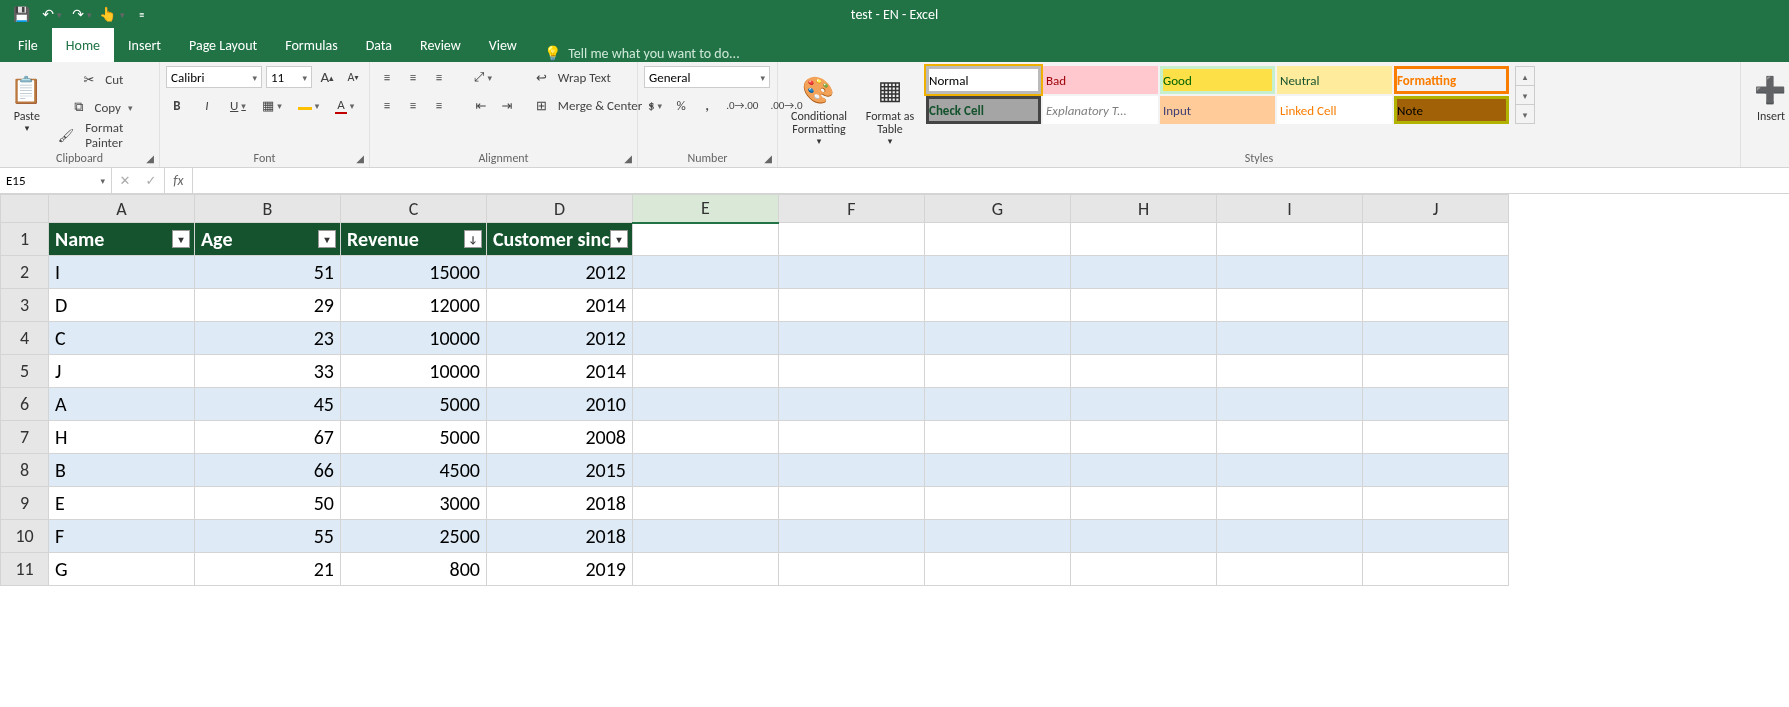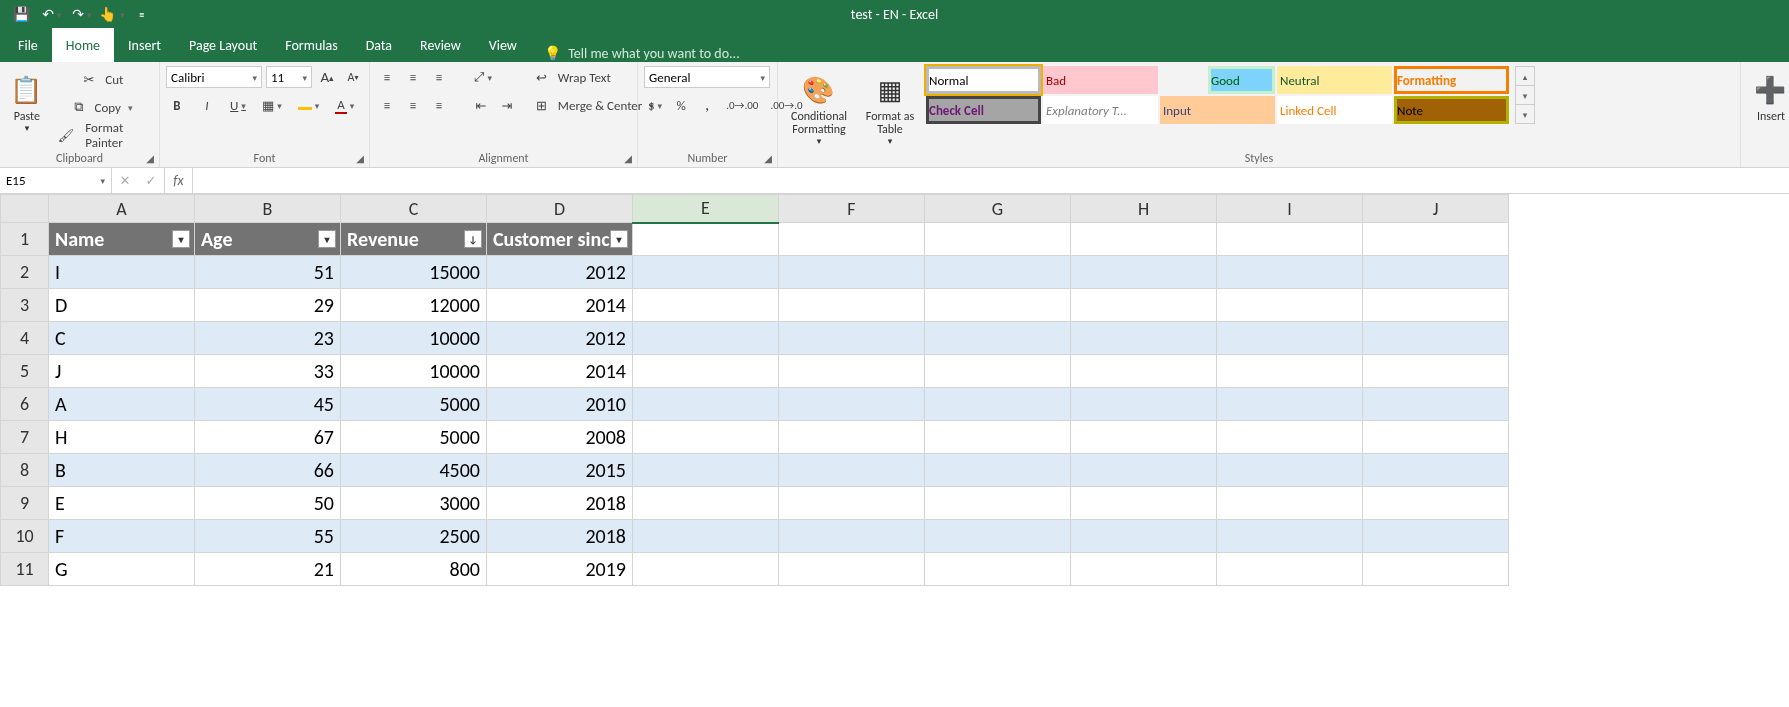--- a/index.html
+++ b/index.html
@@ -55,21 +55,21 @@
   .gridwrap { position:relative; overflow:hidden; }
   table.sheet { border-collapse:collapse; table-layout:fixed; }
   .sheet th, .sheet td { border:1px solid #d4d4d4; font-size:20px; height:33px; padding:0 6px; font-family: Calibri, sans-serif; }
   .sheet thead th { background:#e6e6e6; font-weight:normal; text-align:center; font-size:18px; color:#333; height:28px; }
   .sheet tbody th { background:#e6e6e6; font-weight:normal; text-align:center; width:48px; font-size:18px; color:#333; }
   .corner { background:#e6e6e6; width:48px; }
   .colw { width:146px; }
   .sel-col { background:#d9e8d7 !important; border-bottom:2px solid #217346 !important; color:#217346; }
 
   
-  .thdr { background:#737373; color:#fff; font-weight:bold; position:relative; }
+  .thdr { background:#14532d; color:#fff; font-weight:bold; position:relative; }
   .thdr .fbtn { position:absolute; right:4px; top:50%; transform:translateY(-50%); width:18px; height:18px; background:#fff; border:1px solid #999; display:flex; align-items:center; justify-content:center; font-size:10px; color:#333; }
   .band-even td { background:#deebf7; }
   .num { text-align:right; }
 
   .underline-red { border-bottom: 2px solid #c00000; display:inline-block; padding:0 2px;}
   .underline-yellow { border-bottom: 3px solid #ffc000; display:inline-block; width:14px; height:10px;}
 </style>
 </head>
 <body>
 
@@ -206,24 +206,24 @@
       </div>
       <div class="bigbtn" style="width:60px;">
         <div class="ic">▦</div>
         <span>Format as Table</span>
           <span style="font-size:9px;">▾</span>
       </div>
       <div class="row">
         <div class="styles-gallery" id="styles-gallery">
             <div class="style-cell" style="background: rgb(255, 255, 255); color: rgb(0, 0, 0); border-color: rgb(187, 187, 187); outline: rgb(240, 176, 0) solid 2px;">Normal</div>
             <div class="style-cell" style="background: rgb(255, 199, 206); color: rgb(156, 0, 6); border-color: rgb(255, 199, 206);">Bad</div>
-            <div class="style-cell" style="background: #7dd3fc; color: rgb(0, 97, 0); border-color: rgb(198, 239, 206); margin-left: 48px;">Good</div>
+            <div class="style-cell" style="background: #fde047; color: rgb(0, 97, 0); border-color: rgb(198, 239, 206);">Good</div>
             <div class="style-cell" style="background: rgb(255, 235, 156); color: #14532d; border-color: rgb(255, 235, 156);">Neutral</div>
             <div class="style-cell" style="background: rgb(242, 242, 242); color: rgb(250, 125, 0); border-color: rgb(250, 125, 0); font-weight: bold;">Formatting</div>
-            <div class="style-cell" style="background: rgb(165, 165, 165); color: #701a75; border-color: rgb(68, 68, 68); font-weight: bold;">Check Cell</div>
+            <div class="style-cell" style="background: rgb(165, 165, 165); color: #14532d; border-color: rgb(68, 68, 68); font-weight: bold;">Check Cell</div>
             <div class="style-cell" style="background: rgb(255, 255, 255); color: rgb(127, 127, 127); border-color: rgb(255, 255, 255); font-style: italic;">Explanatory T...</div>
             <div class="style-cell" style="background: rgb(255, 204, 153); color: rgb(63, 63, 118); border-color: rgb(255, 204, 153);">Input</div>
             <div class="style-cell" style="background: rgb(255, 255, 255); color: rgb(250, 125, 0); border-color: rgb(255, 255, 255);">Linked Cell</div>
             <div class="style-cell" style="background: #a16207; color: rgb(0, 0, 0); border-color: rgb(178, 178, 0);">Note</div>
           </div>
         <div class="gallery-more" style="height:58px;">
           <div>▴</div>
           <div>▾</div>
           <div>▾</div>
         </div>

